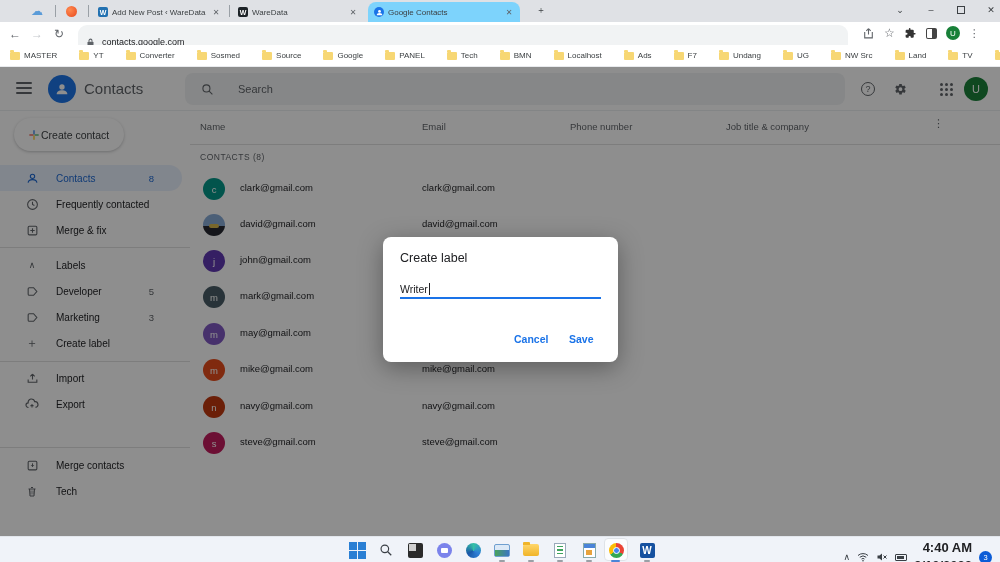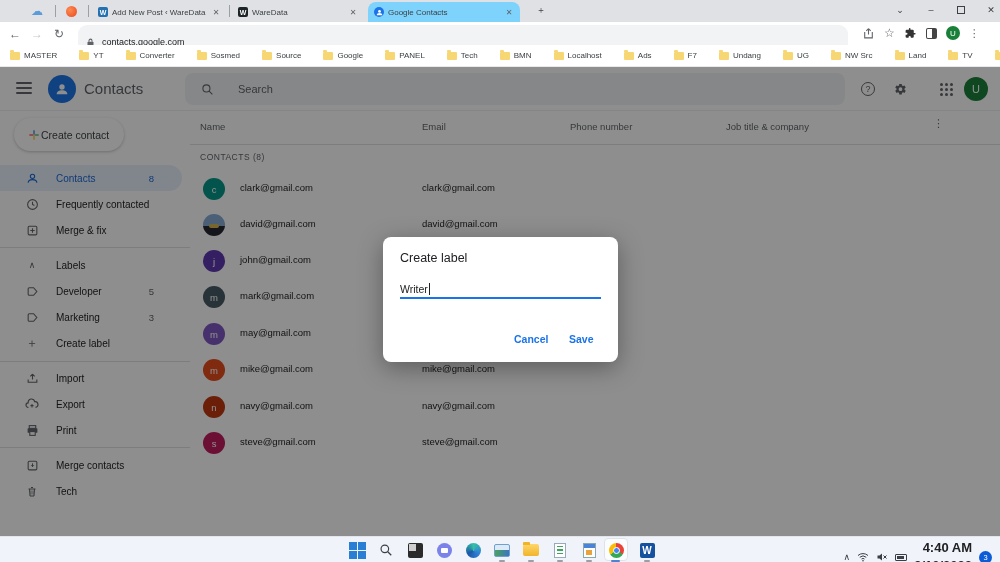--- a/index.html
+++ b/index.html
@@ -364,30 +364,20 @@
     </div>
     <div class="nav-row abs" style="top:298px">
       <span class="nic">
           <svg width="13" height="13" viewBox="0 0 24 24">
             <path d="M12 14V4m0 0L8 8m4-4l4 4" fill="none" stroke="#5f6368" stroke-width="2"></path>
             <path d="M4 14v5h16v-5" fill="none" stroke="#5f6368" stroke-width="2"></path>
           </svg>
         </span>
       <span>Import</span>
     </div>
-    <div class="nav-row abs" style="top:350px">
-      <span class="nic">
-          <svg width="13" height="13" viewBox="0 0 24 24">
-            <rect x="6" y="3" width="12" height="5" fill="none" stroke="#5f6368" stroke-width="2"></rect>
-            <rect x="3" y="8" width="18" height="8" rx="1" fill="#5f6368"></rect>
-            <rect x="7" y="14" width="10" height="7" fill="#fff" stroke="#5f6368" stroke-width="2"></rect>
-          </svg>
-        </span>
-      <span>Print</span>
-    </div>
     <div class="side-div abs" style="top:380px"></div>
     <div class="nav-row abs" style="top:385px">
       <span class="nic">
           <svg width="13" height="13" viewBox="0 0 24 24">
             <rect x="4" y="4" width="16" height="16" rx="2" fill="none" stroke="#5f6368" stroke-width="2"></rect>
             <path d="M12 8v6m0 0l-2.5-2.5M12 14l2.5-2.5" fill="none" stroke="#5f6368" stroke-width="1.8"></path>
           </svg>
         </span>
       <span>Merge contacts</span>
     </div>

